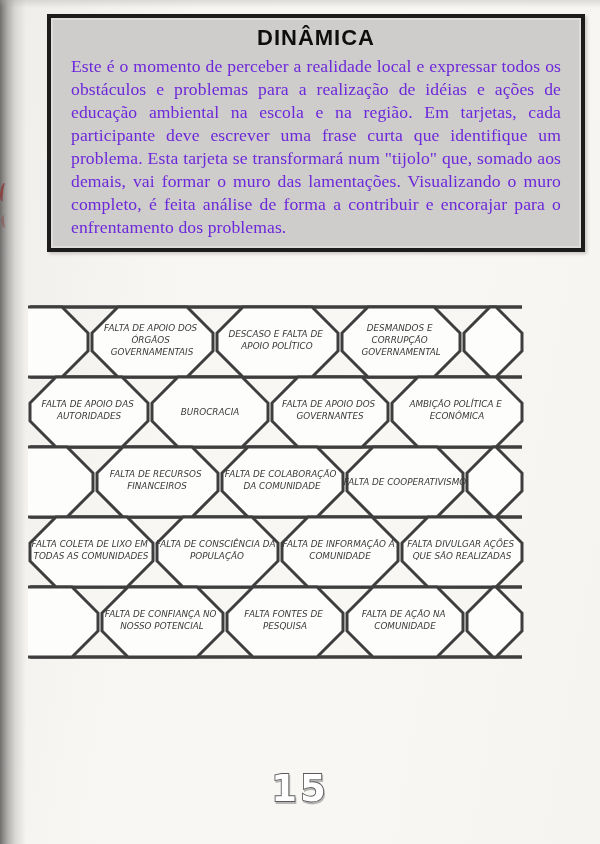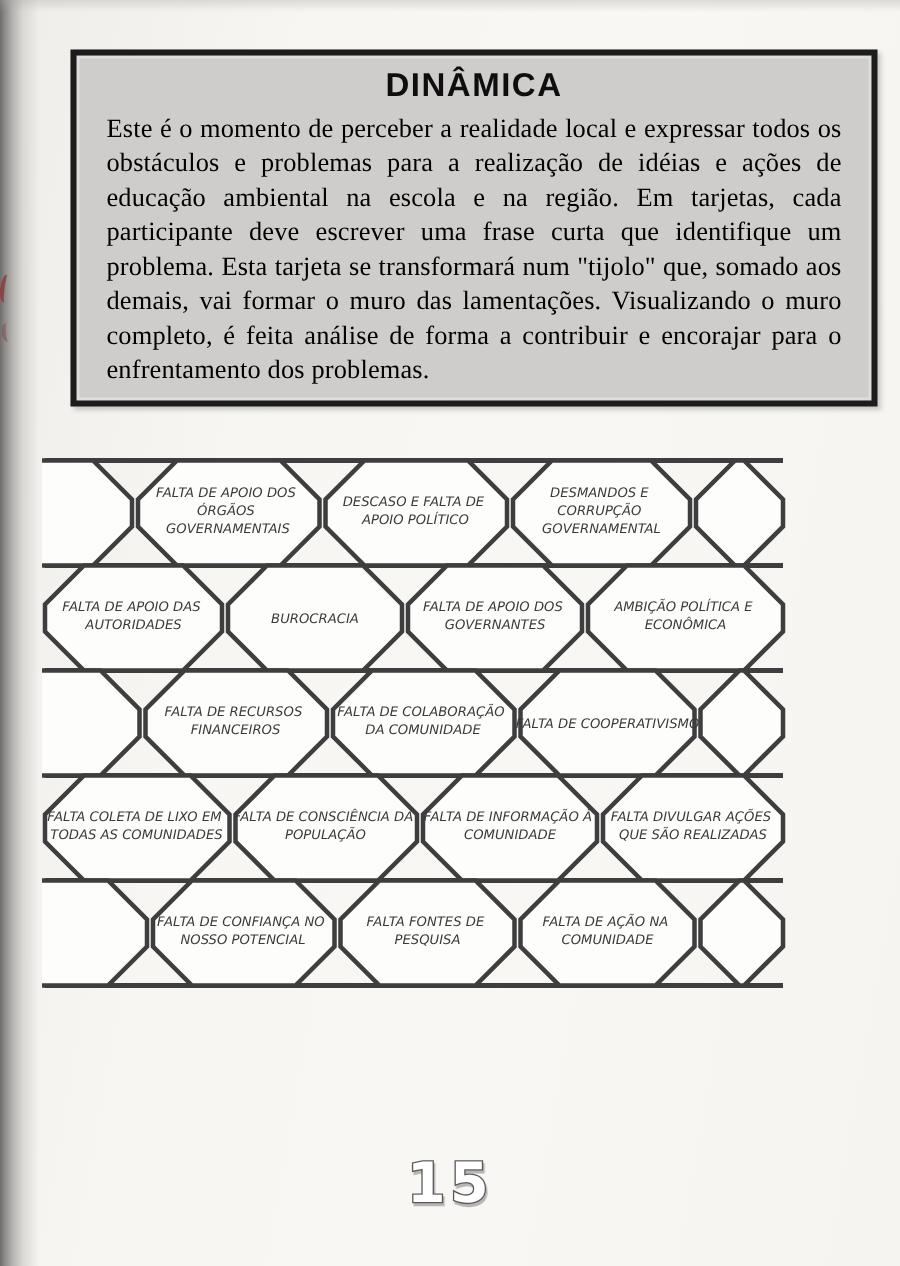--- a/index.html
+++ b/index.html
@@ -19,34 +19,34 @@
   }
   .red-mark{
     position:absolute;border-left:3px solid #8a3d3c;border-radius:50%;
     width:5px;background:transparent;
   }
   .red-mark.m1{left:0px;top:183px;height:19px;transform:rotate(7deg);opacity:.85;}
   .red-mark.m2{left:1px;top:215px;height:13px;transform:rotate(-5deg);opacity:.4;}
 
   
   .dyn-box{
-    position:absolute;left:47px;top:33px;width:538px;height:238px;
+    position:absolute;left:47px;top:14px;width:538px;height:238px;
     box-sizing:border-box;border:4px solid #1c1c1c;
     background:#cecdcb;
     box-shadow:inset 0 0 0 2px #dedddb, 2px 2px 3px rgba(120,118,115,.35);
     padding:5px 20px 8px 20px;
   }
   .dyn-title{
     text-align:center;font-weight:bold;font-size:22px;letter-spacing:1px;
     color:#0e0e0e;font-family:"Liberation Sans",sans-serif;
     margin:2px 0 4px 0;
   }
   .dyn-body{
     font-family:"Liberation Serif",serif;
-    font-size:17.6px;line-height:23px;text-align:justify;color:#000000;
+    font-size:17.6px;line-height:23px;text-align:justify;color:#6d28d9;
     letter-spacing:.1px;
   }
 
   
   .wall{position:absolute;left:28px;top:300px;}
   .wall path.brick{fill:#fdfdfc;stroke:#3e3e3e;stroke-width:3;stroke-linejoin:miter;}
   .wall line.mortar{stroke:#3e3e3e;stroke-width:3.4;}
   .wall text{
     font-family:"DejaVu Sans",sans-serif;font-style:italic;
     font-size:8.8px;fill:#3a3a3a;letter-spacing:0px;

